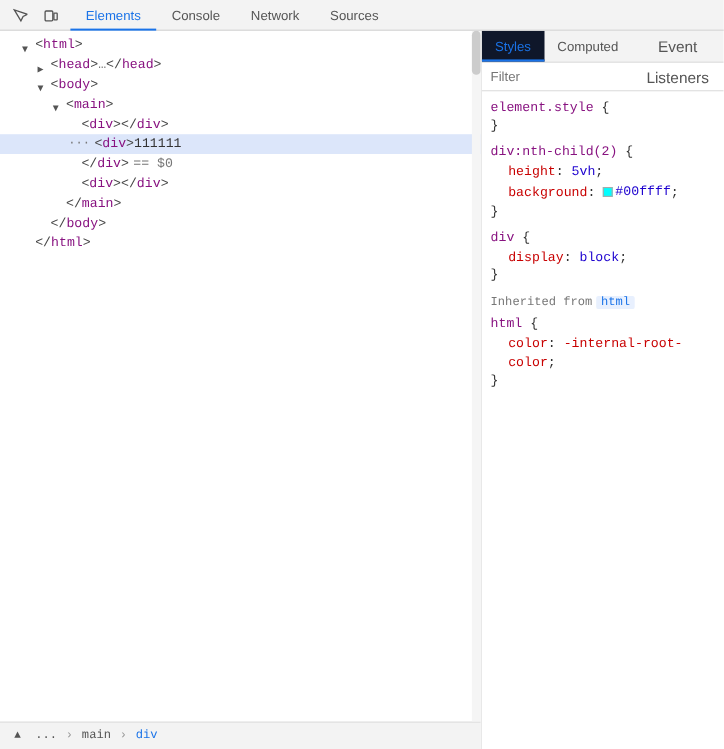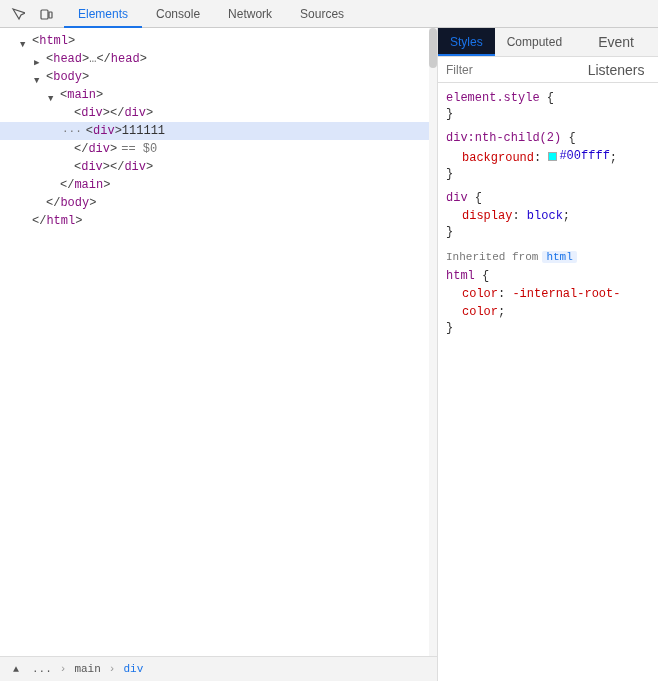--- a/index.html
+++ b/index.html
@@ -448,20 +448,23 @@
         </div>
         <div class="rule-brace">}</div>
       </div>
 
       <div class="rule-block">
         <div class="rule-selector">
           <span style="color:#881280">div:nth-child(2)</span>
           <span class="rule-brace"> {</span>
         </div>
         <div class="rule-property">
+          <span class="prop-name">height</span><span class="prop-colon">: </span><span class="prop-value">5vh</span><span>;</span>
+        </div>
+        <div class="rule-property">
           <span class="prop-name">background</span><span class="prop-colon">: </span>
           <span class="prop-value color-value">
             <span class="color-swatch" style="background:#00ffff;"></span>
             <span>#00ffff</span>
           </span><span>;</span>
         </div>
         <div class="rule-brace">}</div>
       </div>
 
       <div class="rule-block">

